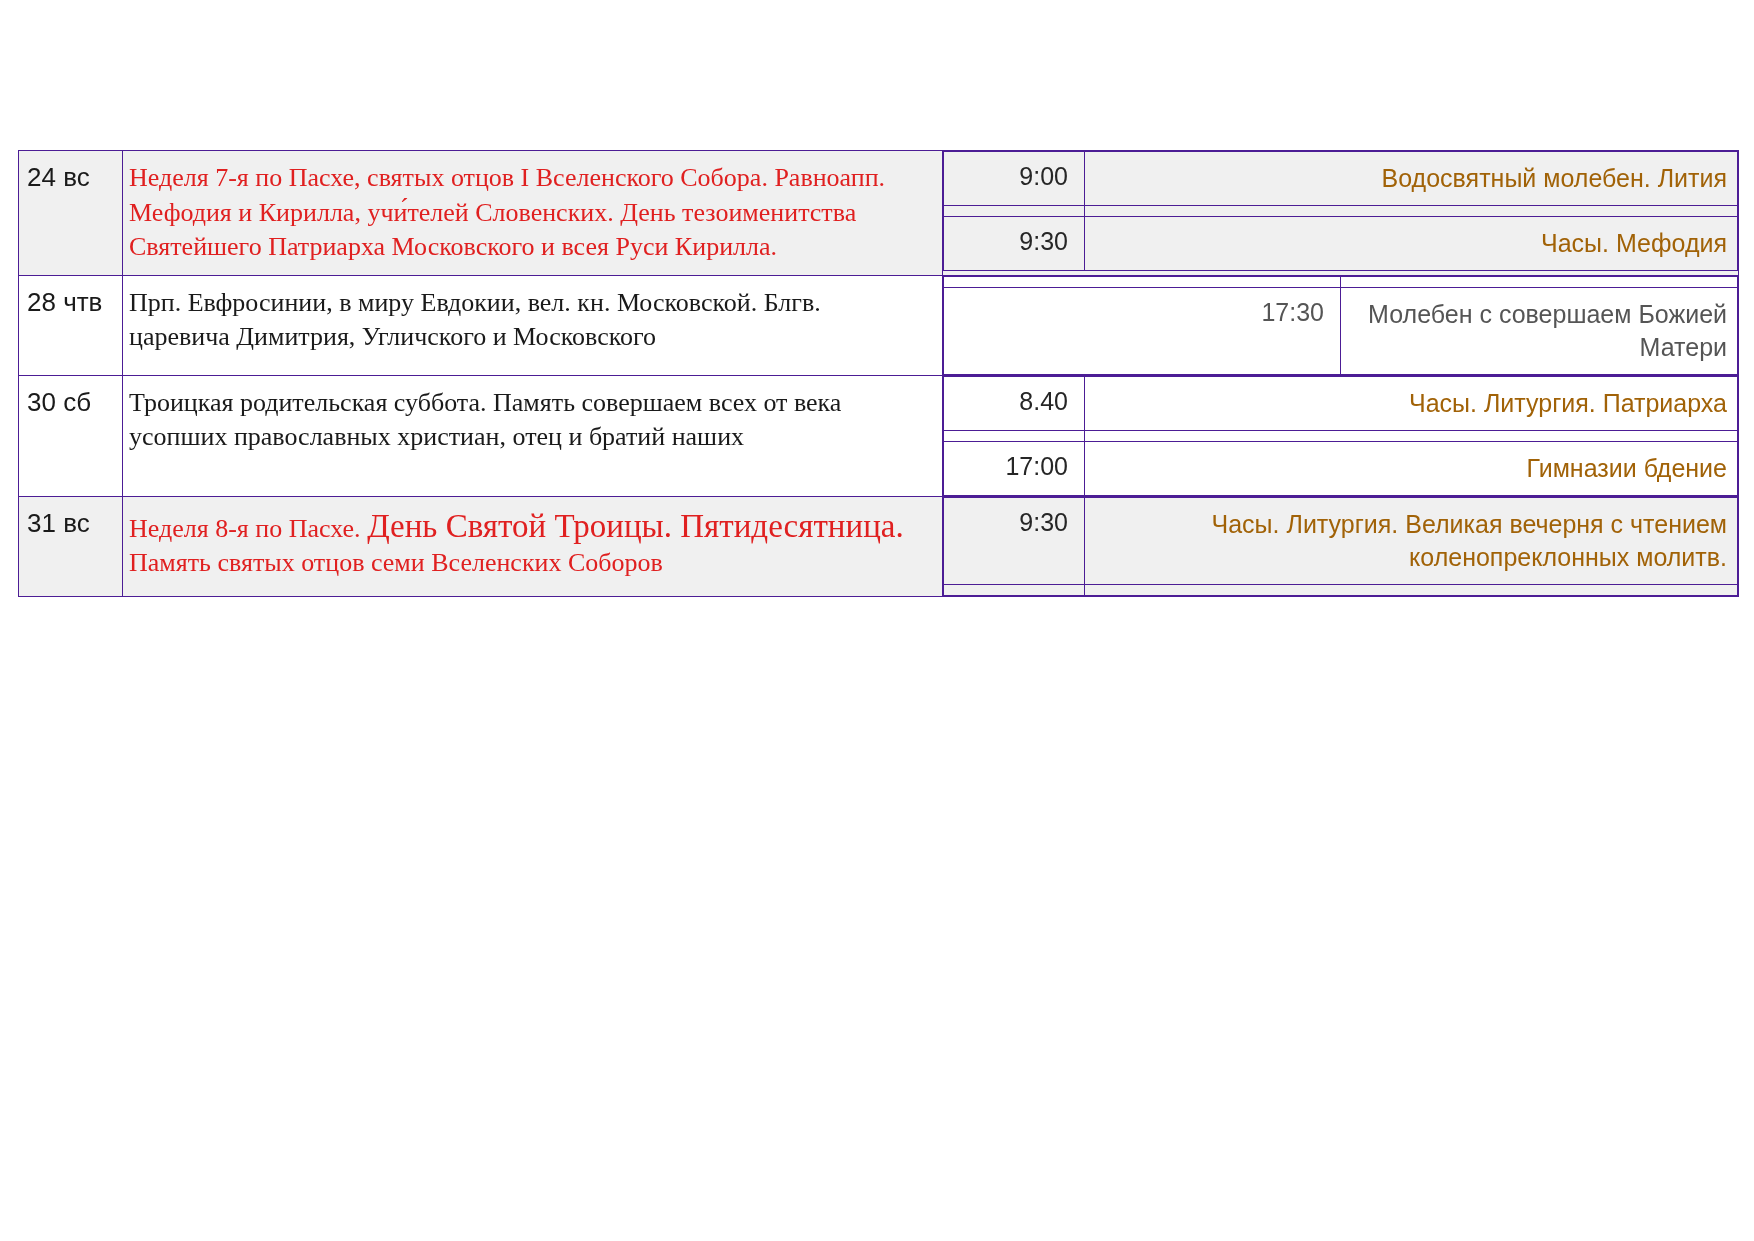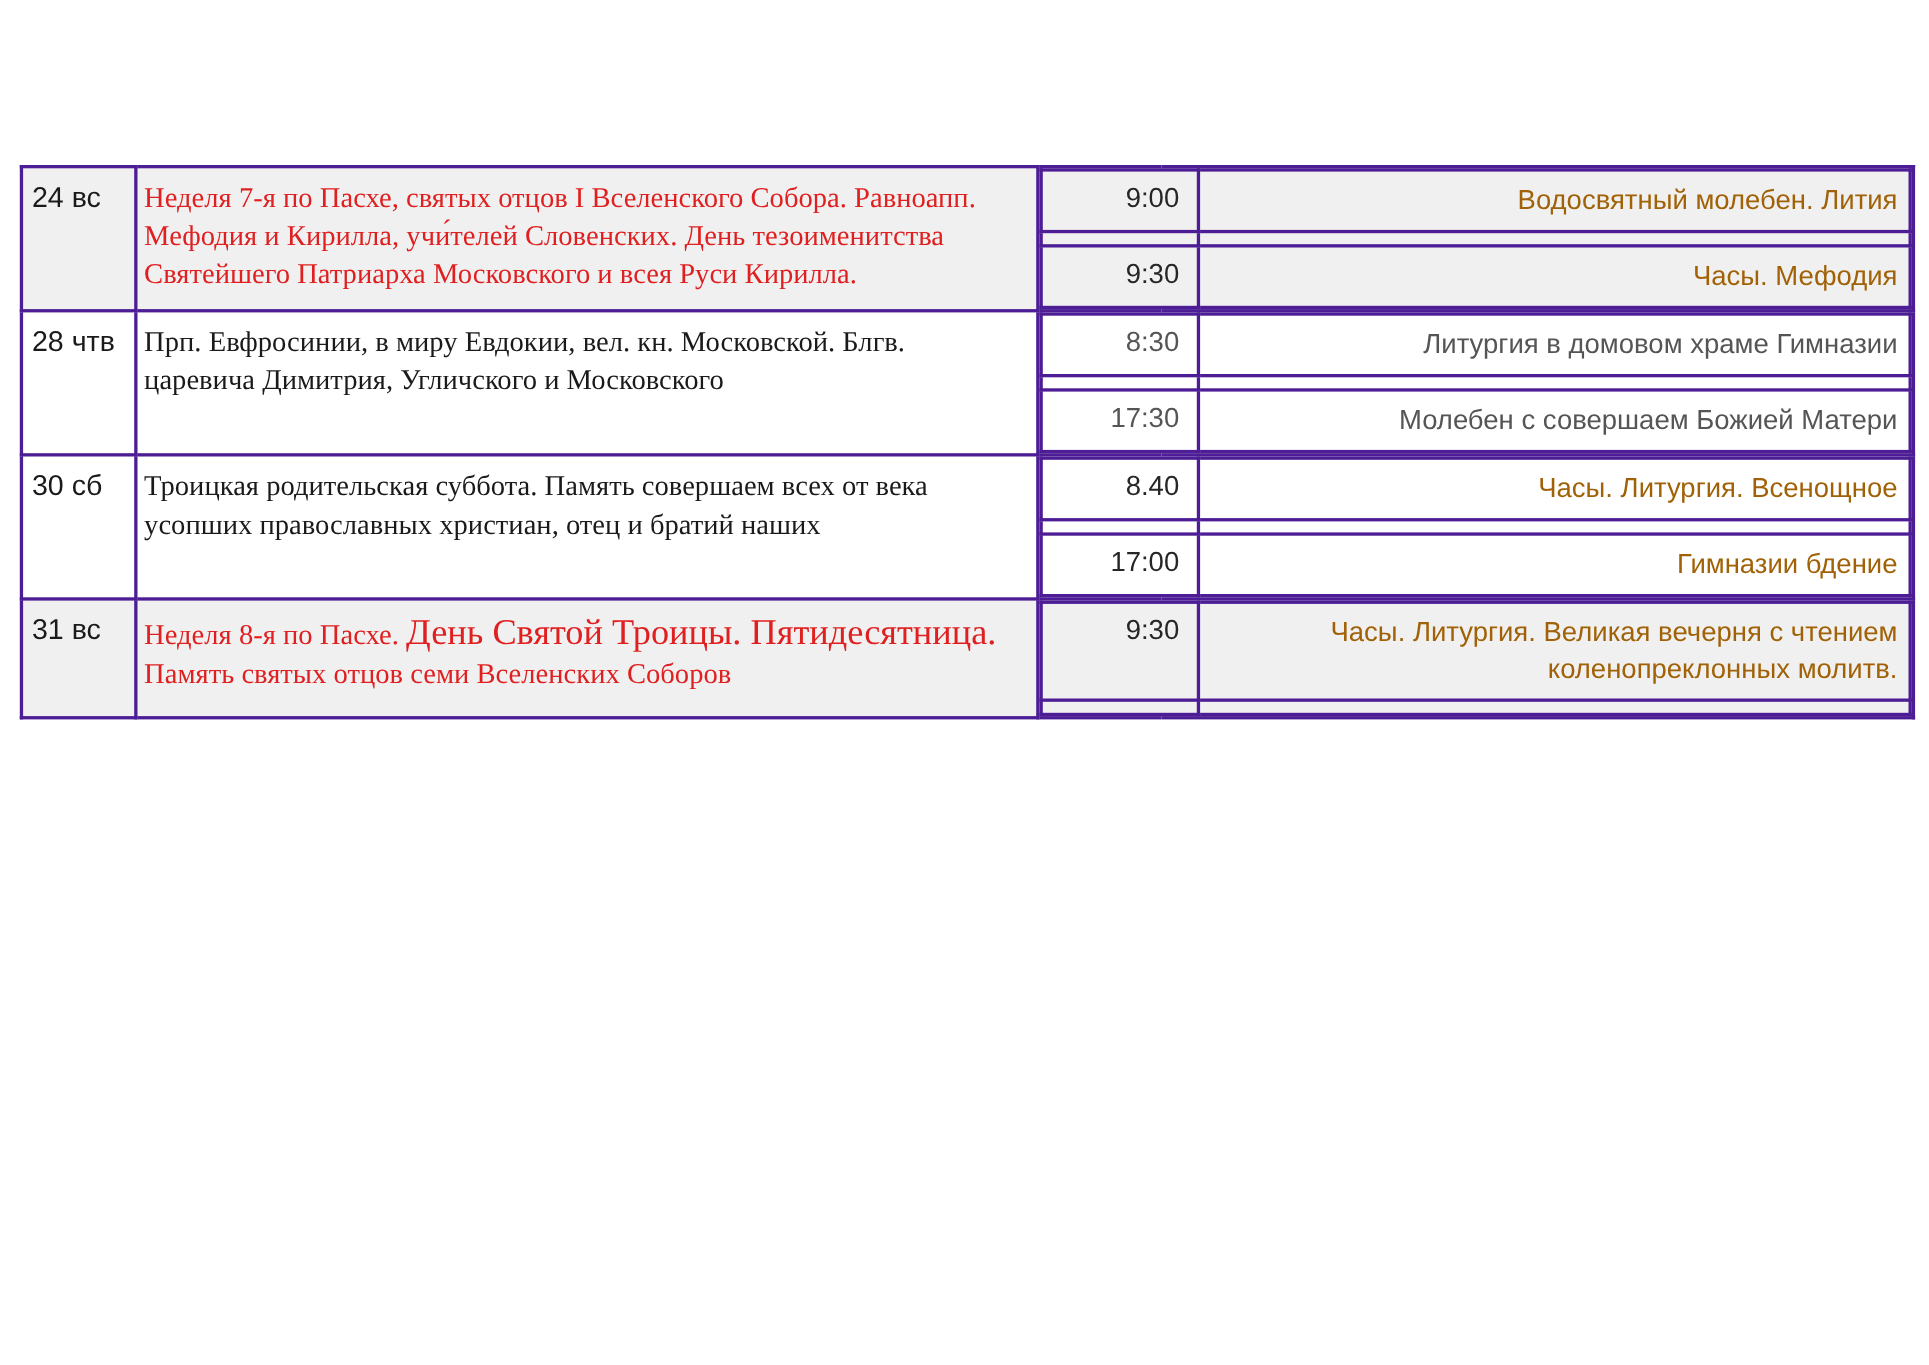--- a/index.html
+++ b/index.html
@@ -20,21 +20,21 @@
     left: 18px;
     top: 150px;
     width: 1720px;
     border-collapse: collapse;
     table-layout: fixed;
   }
 
   #schedule-table td {
     vertical-align: top;
     padding: 0;
-    border: 3px solid #4c1d95;
+    border: 1px solid #4c1d95;
   }
 
   .row-shaded td { background: #f0f0f0; }
   .row-plain  td { background: #ffffff; }
 
   
   col.c-date   { width: 104px; }
   col.c-desc   { width: 820px; }
   col.c-time   { width: 112px; }
   col.c-event  { width: 684px; }
@@ -137,24 +137,20 @@
     <tr class="row-plain">
       <td class="cell-date">
         <span>28 чтв</span>
       </td>
       <td class="cell-desc">
         <span>Прп. Евфросинии, в миру Евдокии, вел. кн. Московской. Блгв. царевича Димитрия, Угличского и Московского</span>
       </td>
       <td colspan="2" class="cell-services">
         <table class="times gray">
           <tbody>
-            <tr>
-              <td class="t-time">8:30</td>
-              <td class="t-event">Литургия в домовом храме Гимназии</td>
-            </tr>
             <tr class="spacer-row">
                 <td></td>
                 <td></td>
               </tr>
             <tr>
               <td class="t-time">17:30</td>
               <td class="t-event">Молебен с совершаем Божией Матери</td>
             </tr>
           </tbody>
         </table>
@@ -167,21 +163,21 @@
         <span>30 сб</span>
       </td>
       <td class="cell-desc">
         <span>Троицкая родительская суббота. Память совершаем всех от века усопших православных христиан, отец и братий наших</span>
       </td>
       <td colspan="2" class="cell-services">
         <table class="times">
           <tbody>
             <tr>
               <td class="t-time">8.40</td>
-              <td class="t-event">Часы. Литургия. Всенощное</td>
+              <td class="t-event">Часы. Литургия. Патриарха</td>
             </tr>
             <tr class="spacer-row">
                 <td></td>
                 <td></td>
               </tr>
             <tr>
               <td class="t-time">17:00</td>
               <td class="t-event">Гимназии бдение</td>
             </tr>
           </tbody>

